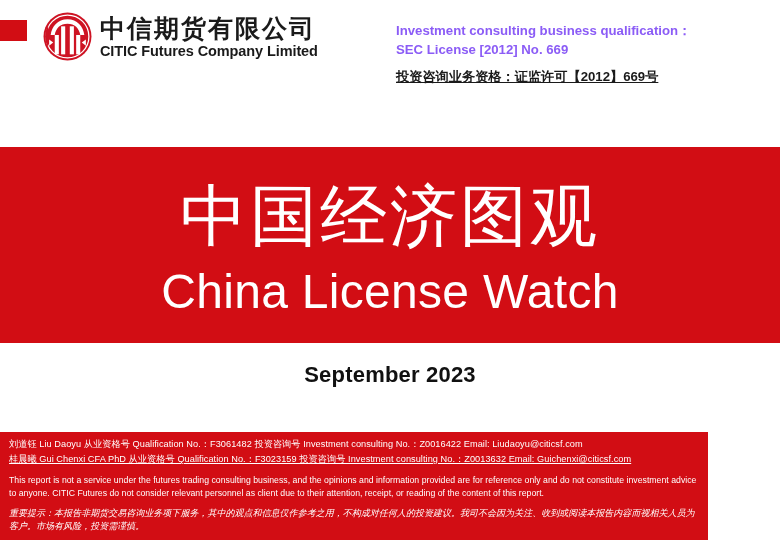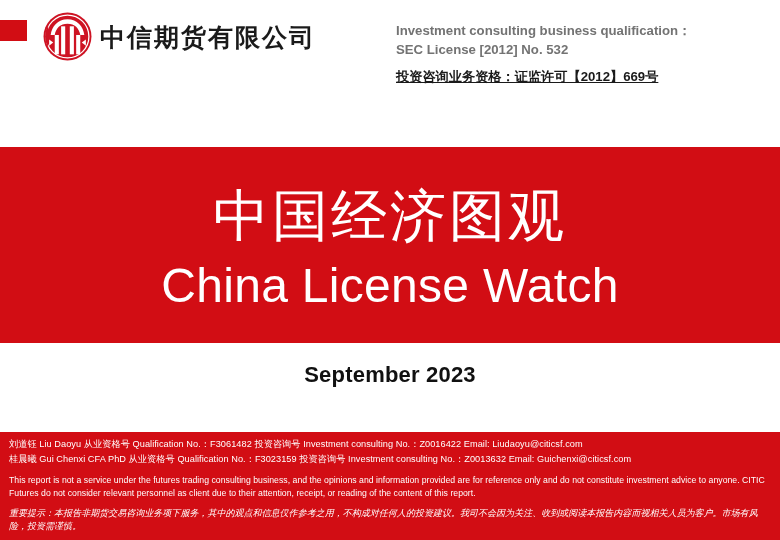--- a/index.html
+++ b/index.html
@@ -71,21 +71,21 @@
   }
 
   .qualification {
     position: absolute;
     left: 396px; top: 22px;
     width: 370px;
   }
   .qual-en {
     font-size: 13.2px;
     font-weight: bold;
-    color: #737373;
+    color: #8b5cf6;
     line-height: 1.42;
     white-space: nowrap;
   }
   .qual-cn {
     font-size: 13.2px;
     font-weight: bold;
     color: #1a1a1a;
     line-height: 1.4;
     margin-top: 9px;
     white-space: nowrap;
@@ -98,21 +98,21 @@
     left: 0; top: 147px;
     width: 780px; height: 196px;
     background: #D20D14;
     display: flex;
     flex-direction: column;
     align-items: center;
     justify-content: center;
   }
   .banner-cn {
     color: #ffffff;
-    font-size: 56px;
+    font-size: 67px;
     font-weight: normal;
     letter-spacing: 3px;
     line-height: 1.1;
     margin-top: 8px;
     white-space: nowrap;
   }
   .banner-en {
     color: #ffffff;
     font-size: 48px;
     font-weight: normal;
@@ -138,34 +138,34 @@
     font-weight: bold;
     color: #111111;
     letter-spacing: 0.2px;
     white-space: nowrap;
   }
 
   
   .footer {
     position: absolute;
     left: 0; top: 432px;
-    width: 780px; height: 108px;
+    width: 708px; height: 108px;
     background: #D20D14;
     color: #ffffff;
     padding: 6px 9px 0 9px;
     box-sizing: border-box;
   }
   .author-line {
     font-size: 9.2px;
     line-height: 1.52;
     color: #ffffff;
     white-space: nowrap;
     letter-spacing: 0.05px;
   }
-  .author-line + .author-line { margin-top: 1px; }
+  .author-line + .author-line { margin-top: 1px; text-decoration: underline; }
 
   .disclaimer-en {
     font-size: 8.7px;
     line-height: 1.48;
     color: #ffffff;
     margin-top: 7px;
     letter-spacing: 0.02px;
   }
   .disclaimer-cn {
     font-size: 9.0px;
@@ -193,26 +193,27 @@
         <rect x="25" y="47" width="8" height="38" fill="#ffffff"></rect>
         <rect x="37.5" y="30" width="8" height="55" fill="#ffffff"></rect>
         <rect x="54.5" y="30" width="8" height="55" fill="#ffffff"></rect>
         <rect x="67" y="47" width="8" height="38" fill="#ffffff"></rect>
         <path d="M22 62 L14 56 L14 68 Z" fill="#ffffff"></path>
         <path d="M78 62 L86 56 L86 68 Z" fill="#ffffff"></path>
         <path d="M6 50 A44 44 0 0 0 12 72 L12 28 A44 44 0 0 0 6 50 Z" fill="#CE1323"></path>
       </svg>
       <div class="brand-names">
         <div class="brand-cn">中信期货有限公司</div>
+        <div class="brand-en">CITIC Futures Company Limited</div>
       </div>
     </div>
 
     <div class="qualification">
       <div class="qual-en">Investment consulting business qualification：</div>
-      <div class="qual-en">SEC License [2012] No. 532</div>
+      <div class="qual-en">SEC License [2012] No. 669</div>
       <div class="qual-cn">投资咨询业务资格：证监许可【2012】669号</div>
     </div>
 
   </div>
 
   <div class="banner">
     <div class="banner-cn">中国经济图观</div>
     <div class="banner-en">China License Watch</div>
   </div>
 

